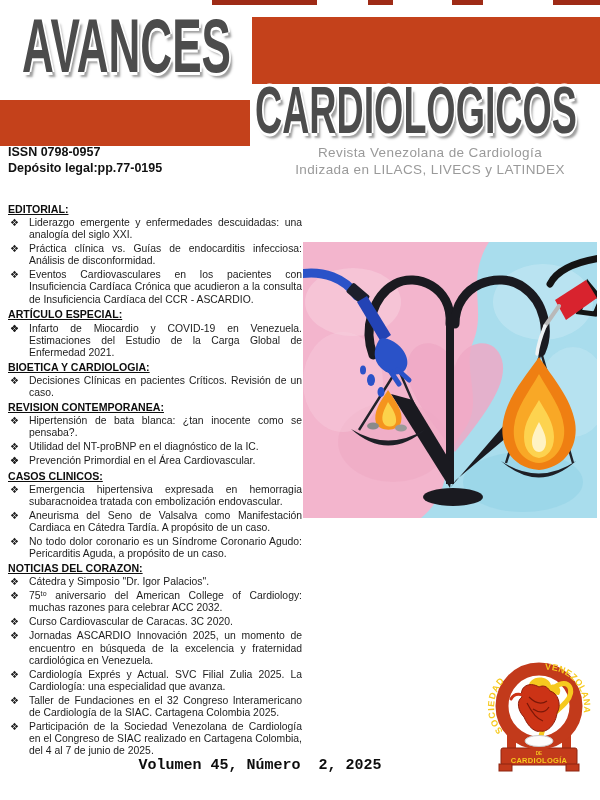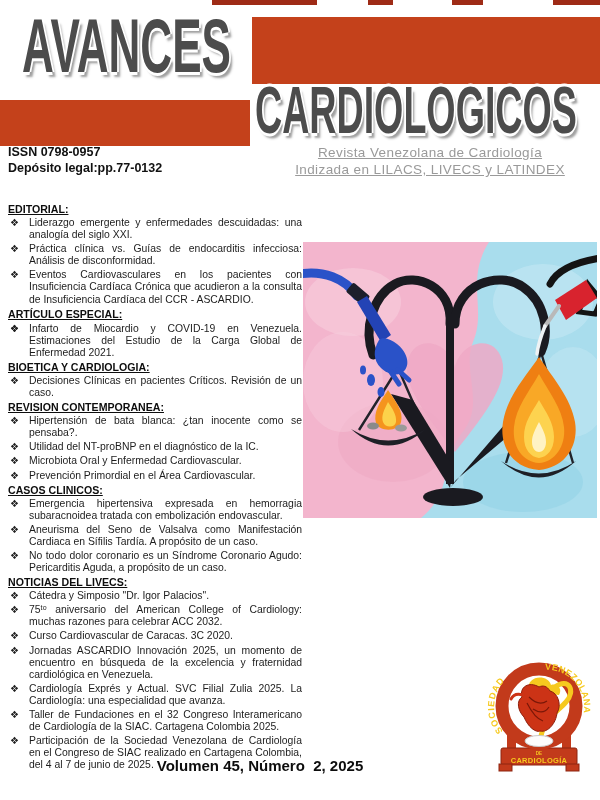--- a/index.html
+++ b/index.html
@@ -14,59 +14,59 @@
   .bar-top{left:252px;top:17px;width:348px;height:67px;}
   .bar-bottom{left:0;top:100px;width:250px;height:46px;}
   .mag-title{position:absolute;margin:0;font-weight:bold;color:#4c4c4c;white-space:nowrap;
              transform-origin:left top;
              text-shadow:-3px 0 0 #fff,3px 0 0 #fff,0 -3px 0 #fff,0 3px 0 #fff,5px 5px 3px rgba(40,40,40,.45);}
   .title-1{left:22px;top:2px;font-size:76px;transform:scaleX(.58);}
   .title-2{left:255px;top:72px;font-size:66px;transform:scaleX(.57);}
   .issn-block{position:absolute;left:8px;top:144px;font-size:12.5px;font-weight:bold;
               color:#111;line-height:16px;}
   .subtitle{position:absolute;left:260px;top:144px;width:340px;text-align:center;
-            color:#9a9a9a;font-size:13.5px;line-height:17px;letter-spacing:.4px;text-decoration:underline;}
+            color:#9a9a9a;font-size:13.5px;line-height:17px;letter-spacing:.4px;}
 
   
   .toc{position:absolute;left:8px;top:202px;width:294px;}
   .toc-heading{font-size:10.6px;font-weight:bold;text-decoration:underline;
                color:#0d0d0d;line-height:13px;margin:1px 0;}
   .toc-list{list-style:none;margin:0 0 1px;padding:0;}
   .toc-item{position:relative;padding-left:21px;font-size:10.4px;line-height:12.1px;
             text-align:justify;color:#1c1c1c;margin-bottom:2px;}
   .bullet{position:absolute;left:2px;top:0;font-size:10px;color:#222;}
 
   
   .illustration{position:absolute;left:303px;top:242px;width:294px;height:276px;}
 
   
   .logo{position:absolute;left:483px;top:661px;width:112px;height:116px;}
   .logo text{font-family:"Liberation Sans",sans-serif;}
 
   
   .footer{position:absolute;left:0;top:757px;width:520px;text-align:center;
-          font-size:15px;font-weight:bold;color:#0d0d0d;white-space:pre;}
+          font-size:15px;font-weight:bold;color:#0d0d0d;white-space:pre;font-family:Liberation Mono, monospace;}
 </style>
 </head>
 <body>
 
 <div class="page">
 
   <div class="edge-dash" style="left:212px;width:105px;"></div>
   <div class="edge-dash" style="left:368px;width:25px;"></div>
   <div class="edge-dash" style="left:452px;width:31px;"></div>
   <div class="edge-dash" style="left:553px;width:47px;"></div>
 
   <div class="orange-bar bar-top"></div>
   <div class="orange-bar bar-bottom"></div>
   <h1 class="mag-title title-1">AVANCES</h1>
   <h1 class="mag-title title-2">CARDIOLOGICOS</h1>
   <div class="issn-block">
     <div>ISSN 0798-0957</div>
-    <div>Depósito legal:pp.77-0132</div>
+    <div>Depósito legal:pp.77-0195</div>
   </div>
   <div class="subtitle">
     <div>Revista Venezolana de Cardiología</div>
     <div>Indizada en LILACS, LIVECS y LATINDEX</div>
   </div>
 
   <div class="toc" id="toc">
       <div class="toc-heading">EDITORIAL:</div>
       <ul class="toc-list">
         <li class="toc-item"><span class="bullet">❖</span><span class="itext">Liderazgo emergente y enfermedades descuidadas: una analogía del siglo XXI.</span></li>
@@ -81,30 +81,30 @@
         <li class="toc-item"><span class="bullet">❖</span><span class="itext">Infarto de Miocardio y COVID-19 en Venezuela. Estimaciones del Estudio de la Carga Global de Enfermedad 2021.</span></li>
       </ul>
       <div class="toc-heading">BIOETICA Y CARDIOLOGIA:</div>
       <ul class="toc-list">
         <li class="toc-item"><span class="bullet">❖</span><span class="itext">Decisiones Clínicas en pacientes Críticos. Revisión de un caso.</span></li>
       </ul>
       <div class="toc-heading">REVISION CONTEMPORANEA:</div>
       <ul class="toc-list">
         <li class="toc-item"><span class="bullet">❖</span><span class="itext">Hipertensión de bata blanca: ¿tan inocente como se pensaba?.</span></li>
         <li class="toc-item"><span class="bullet">❖</span><span class="itext">Utilidad del NT-proBNP en el diagnóstico de la IC.</span></li>
-        <li class="toc-item"><span class="bullet">❖</span><span class="itext">Microbiota Oral y Enfermedad Cardiovascular.</span></li>
+        <li class="toc-item"><span class="bullet">❖</span></li>
         <li class="toc-item"><span class="bullet">❖</span><span class="itext">Prevención Primordial en el Área Cardiovascular.</span></li>
       </ul>
       <div class="toc-heading">CASOS CLINICOS:</div>
       <ul class="toc-list">
         <li class="toc-item"><span class="bullet">❖</span><span class="itext">Emergencia hipertensiva expresada en hemorragia subaracnoidea tratada con embolización endovascular.</span></li>
-        <li class="toc-item"><span class="bullet">❖</span><span class="itext">Aneurisma del Seno de Valsalva como Manifestación Cardiaca en Sífilis Tardía. A propósito de un caso.</span></li>
+        <li class="toc-item"><span class="bullet">❖</span><span class="itext">Aneurisma del Seno de Valsalva como Manifestación Cardiaca en Cátedra Tardía. A propósito de un caso.</span></li>
         <li class="toc-item"><span class="bullet">❖</span><span class="itext">No todo dolor coronario es un Síndrome Coronario Agudo: Pericarditis Aguda, a propósito de un caso.</span></li>
       </ul>
-      <div class="toc-heading">NOTICIAS DEL LIVECS:</div>
+      <div class="toc-heading">NOTICIAS DEL CORAZON:</div>
       <ul class="toc-list">
         <li class="toc-item"><span class="bullet">❖</span><span class="itext">Cátedra y Simposio "Dr. Igor Palacios".</span></li>
         <li class="toc-item"><span class="bullet">❖</span><span class="itext">75ᵗᵒ aniversario del American College of Cardiology: muchas razones para celebrar ACC 2032.</span></li>
         <li class="toc-item"><span class="bullet">❖</span><span class="itext">Curso Cardiovascular de Caracas. 3C 2020.</span></li>
         <li class="toc-item"><span class="bullet">❖</span><span class="itext">Jornadas ASCARDIO Innovación 2025, un momento de encuentro en búsqueda de la excelencia y fraternidad cardiológica en Venezuela.</span></li>
         <li class="toc-item"><span class="bullet">❖</span><span class="itext">Cardiología Exprés y Actual. SVC Filial Zulia 2025.  La Cardiología: una especialidad que avanza.</span></li>
         <li class="toc-item"><span class="bullet">❖</span><span class="itext">Taller de Fundaciones en el 32 Congreso Interamericano de Cardiología de la SIAC. Cartagena Colombia 2025.</span></li>
         <li class="toc-item"><span class="bullet">❖</span><span class="itext">Participación de la Sociedad Venezolana de Cardiología en el Congreso de SIAC realizado en Cartagena Colombia, del 4 al 7 de junio de 2025.</span></li>
       </ul>
     </div>

